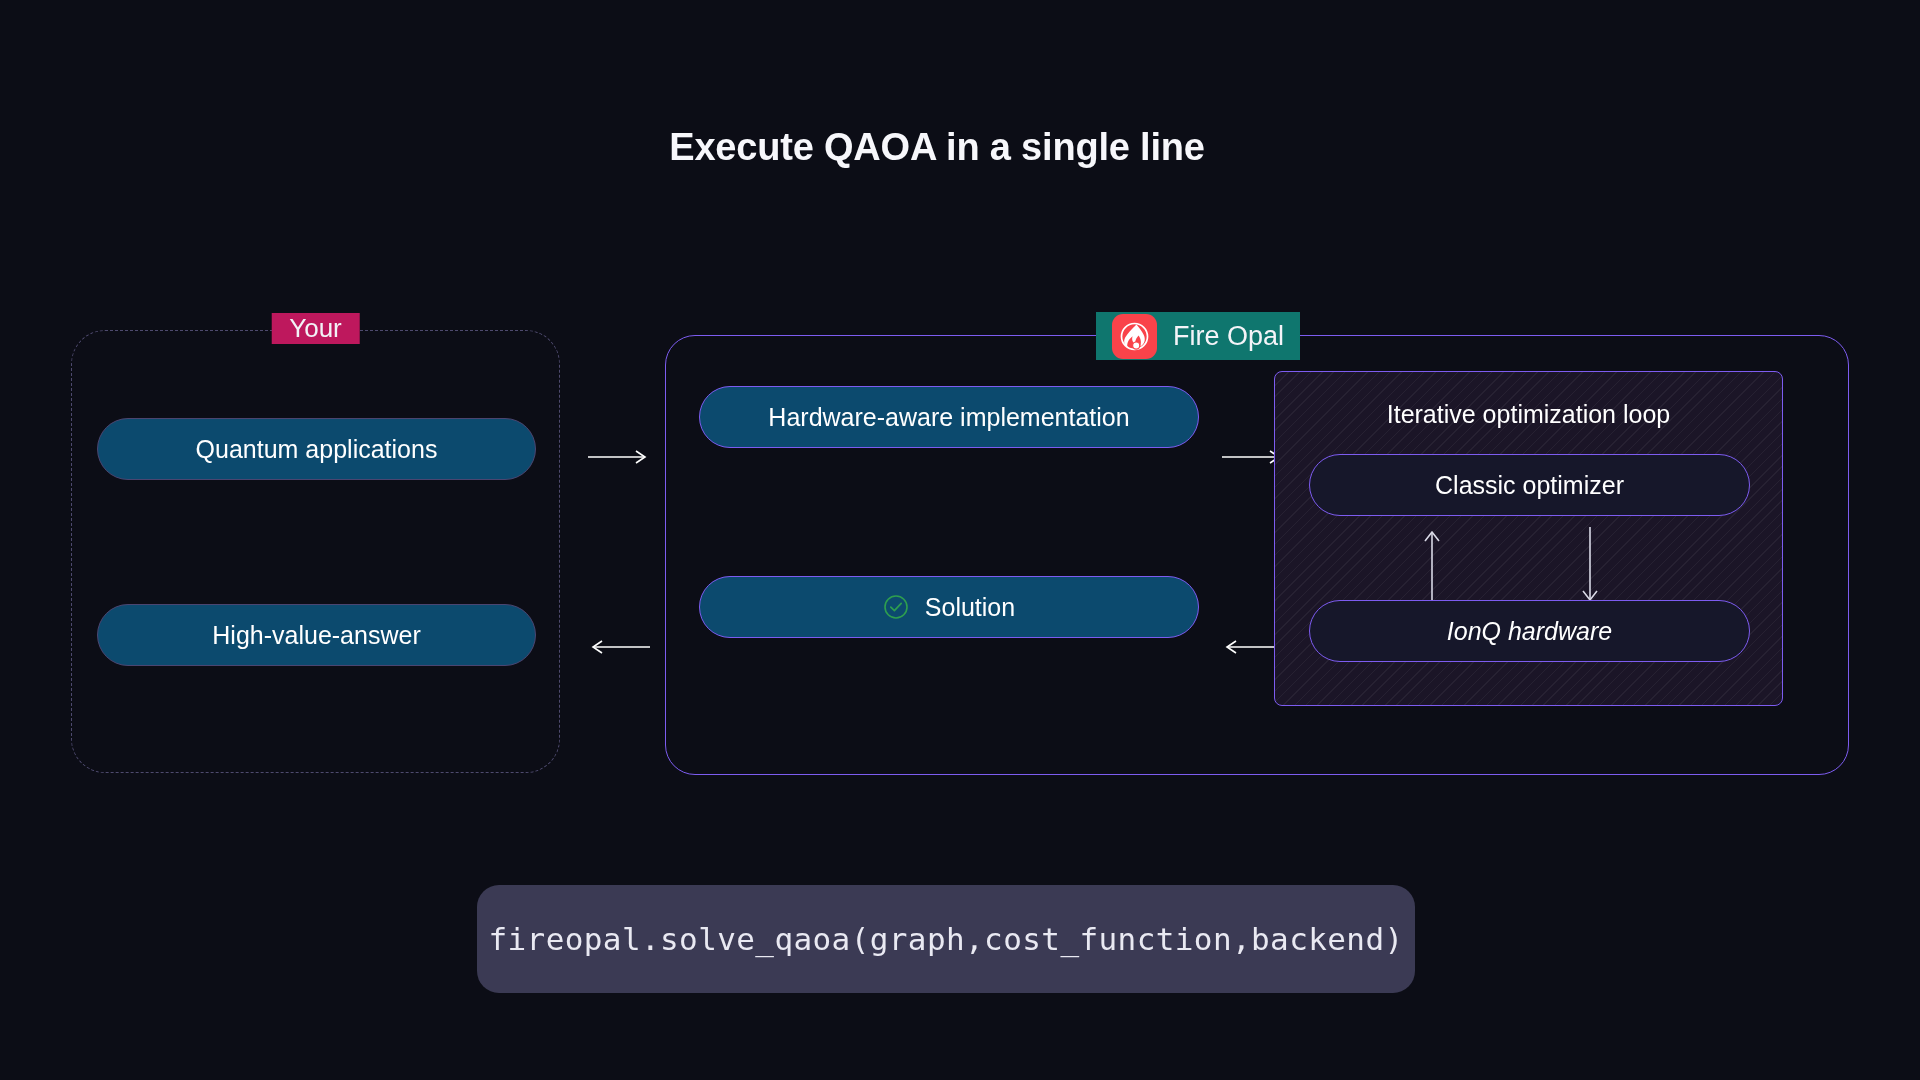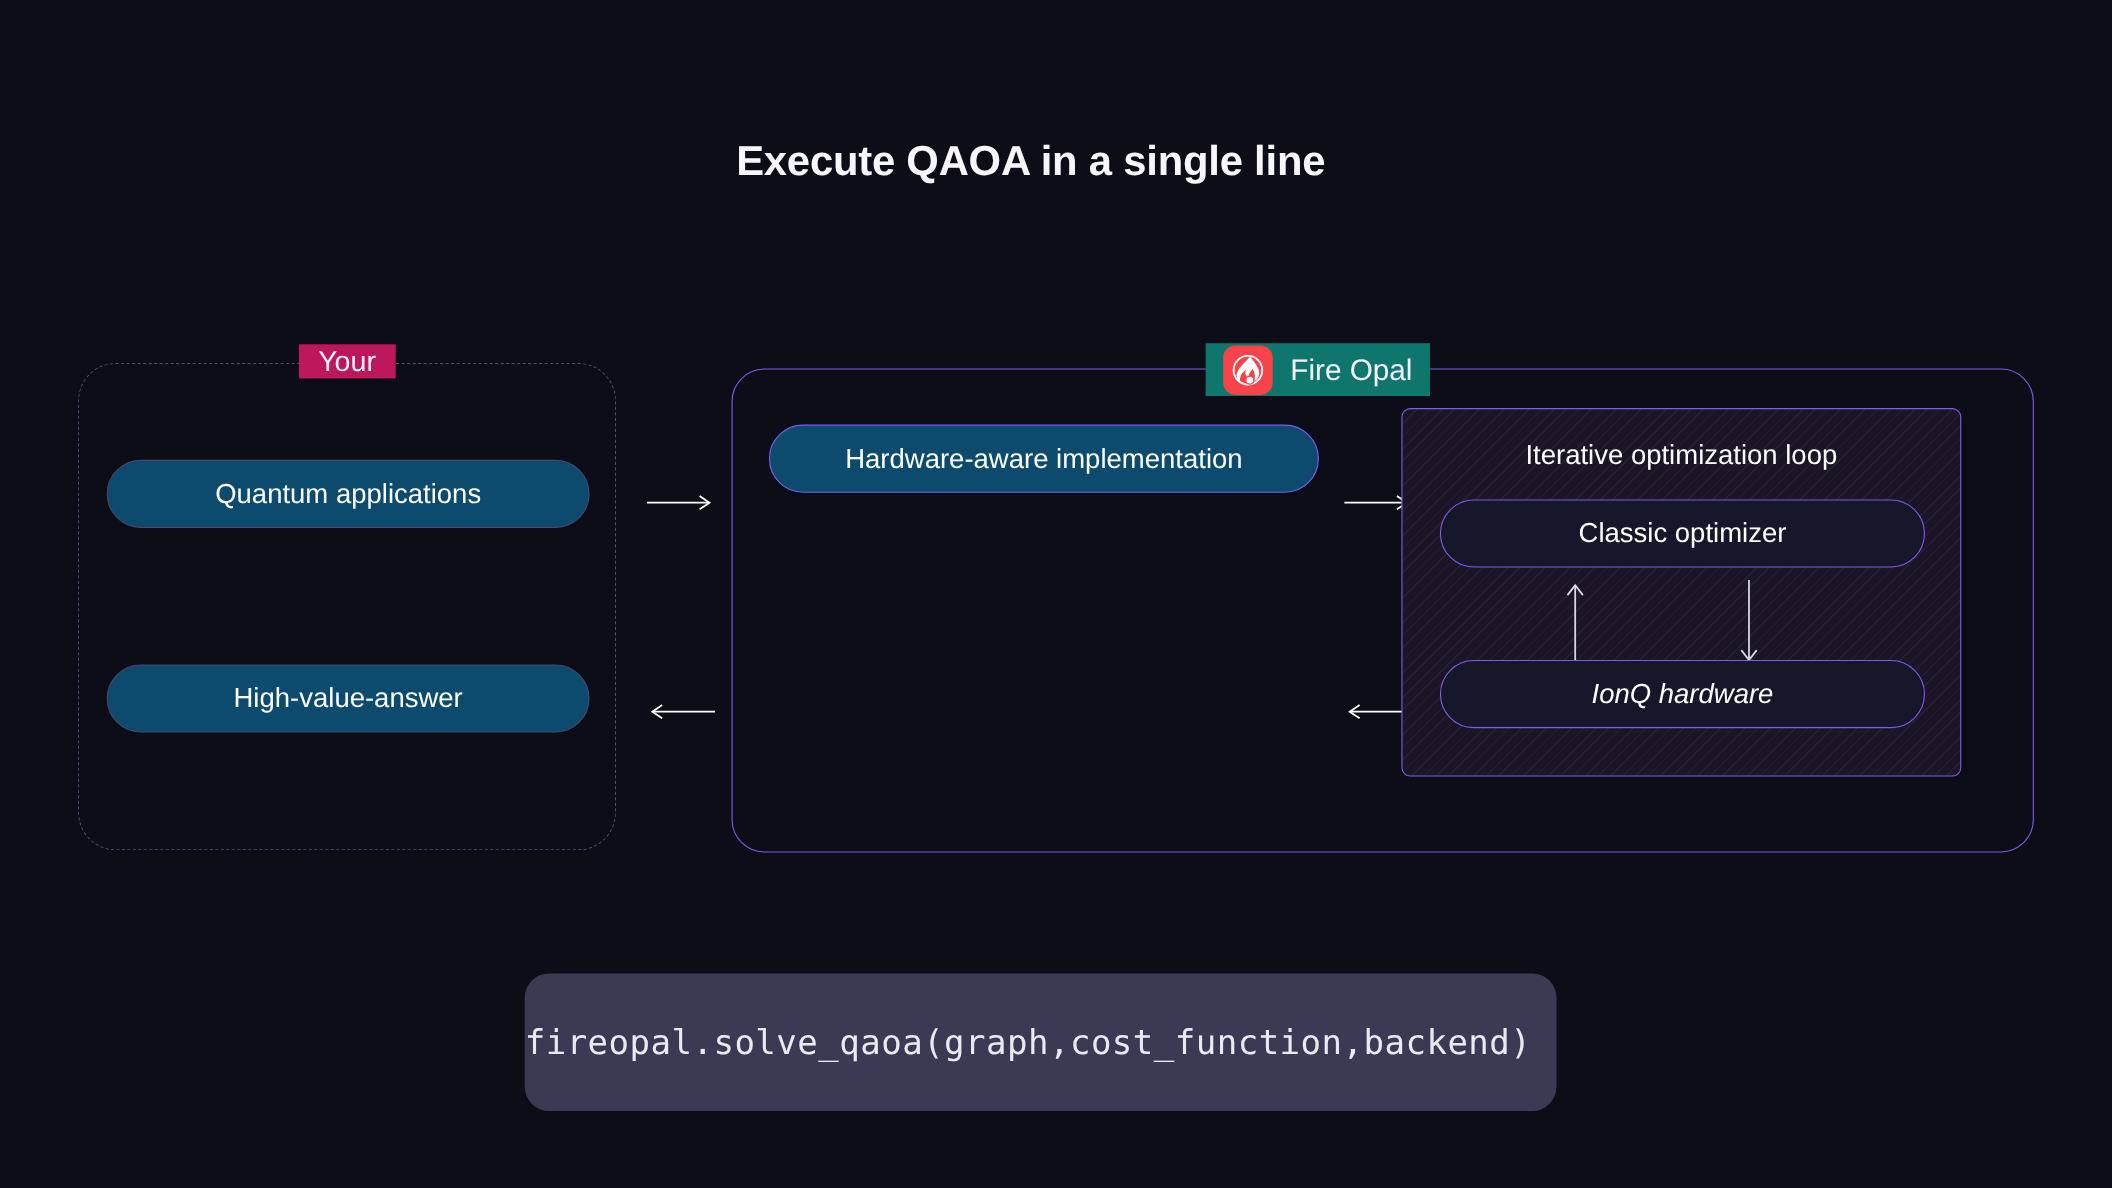--- a/index.html
+++ b/index.html
@@ -213,26 +213,26 @@
   .conn-top-2    { left: 1222px; top: 442px; width: 62px; }
   .conn-bot-1    { left: 588px;  top: 632px; width: 62px; }
   .conn-bot-2    { left: 1222px; top: 632px; width: 62px; }
 
   
   .code-bar {
     position: absolute;
     left: 477px;
     top: 885px;
     width: 938px;
-    height: 125px;
+    height: 108px;
     border-radius: 22px;
     background: #3b3a54;
     display: flex;
     align-items: center;
-    justify-content: flex-start;
+    justify-content: center;
   }
   .code-text {
     font-family: "DejaVu Sans Mono", "Liberation Mono", monospace;
     font-size: 31px;
     color: #e9e9f2;
     letter-spacing: 0.4px;
     white-space: nowrap;
   }
 </style>
 </head>
@@ -289,20 +289,29 @@
           <circle cx="18.2" cy="25.6" r="3.6" fill="#ffffff" stroke="#f9434a" stroke-width="1.2"></circle>
         </svg>
       </span>
       <span class="fo-name">Fire Opal</span>
     </div>
 
     <div class="pill pill-hardware bright-border">
       <span>Hardware-aware implementation</span>
     </div>
 
+    <div class="pill pill-solution bright-border">
+      <span class="check-icon">
+        <svg width="26" height="26" viewBox="0 0 26 26">
+          <circle cx="13" cy="13" r="11" fill="none" stroke="#2e9e4f" stroke-width="1.6"></circle>
+          <polyline points="7.8,13.2 11.4,16.6 18.2,9.4" fill="none" stroke="#2e9e4f" stroke-width="1.7" stroke-linecap="round" stroke-linejoin="round"></polyline>
+        </svg>
+      </span>
+      <span>Solution</span>
+    </div>
 
     <div class="loop-box">
       <div class="loop-title">Iterative optimization loop</div>
 
       <div class="pill pill-optimizer loop-inner">
         <span>Classic optimizer</span>
       </div>
 
       <div class="loop-arrow up">
         <svg width="30" height="78" viewBox="0 0 30 78">

